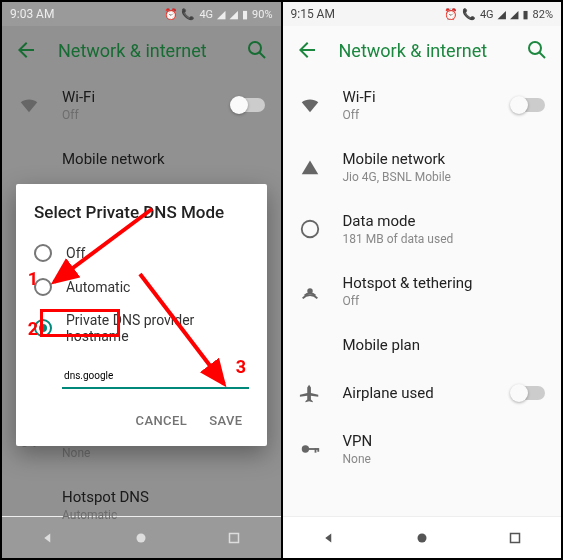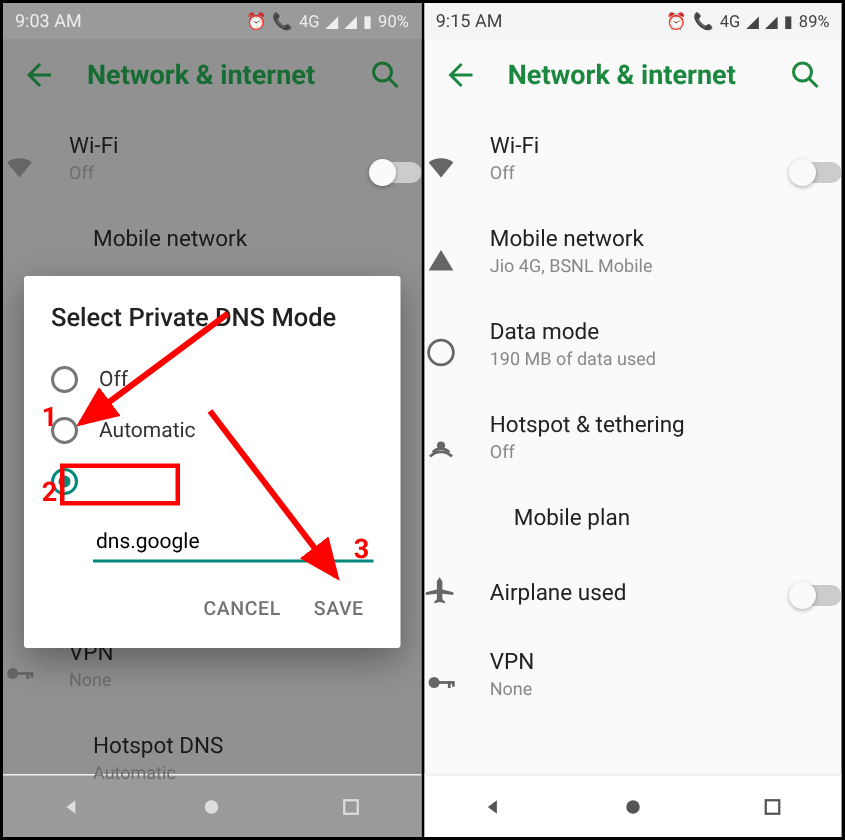--- a/index.html
+++ b/index.html
@@ -4,43 +4,43 @@
 <style>
   *{box-sizing:border-box;margin:0;padding:0;font-family:Roboto,Arial,sans-serif;-webkit-font-smoothing:antialiased}
   body{background:#000;width:563px;height:560px;overflow:hidden}
   .wrap{display:flex;width:563px;height:560px;border:2px solid #000}
   .phone{flex:1;background:#fafafa;position:relative;display:flex;flex-direction:column;overflow:hidden}
   .phone.left{border-right:2px solid #000}
   .statusbar{height:24px;background:#f5f5f5;display:flex;align-items:center;justify-content:space-between;padding:4px 8px;font-size:12px;color:#444}
   .phone.left .statusbar{background:#9a9a9a;color:#eee}
   .status-icons{display:flex;align-items:center;gap:4px;font-size:11px}
   .appbar{height:48px;display:flex;align-items:center;padding:0 12px;gap:20px}
-  .appbar .title{flex:1;font-size:18px;color:#1b873f;font-weight:700}
+  .appbar .title{flex:1;font-size:18px;color:#1b873f;font-weight:400}
   .phone.left .appbar .title{color:#1b873f}
   .icon-btn{width:24px;height:24px;display:flex;align-items:center;justify-content:center;color:#1b873f}
   .list{flex:1;overflow:hidden}
-  .row{display:flex;align-items:flex-end;padding:14px 0;gap:22px}
+  .row{display:flex;align-items:center;padding:14px 16px;gap:22px}
   .row .ic{width:22px;height:22px;color:#666;display:flex;align-items:center;justify-content:center;flex-shrink:0}
   .row .txt{flex:1}
   .row .primary{font-size:15px;color:#222}
   .row .secondary{font-size:12px;color:#888;margin-top:2px}
   .row.noicon{padding-left:60px}
   .switch{width:34px;height:14px;background:#ccc;border-radius:10px;position:relative}
   .switch::after{content:"";position:absolute;width:18px;height:18px;background:#fafafa;border-radius:50%;top:-2px;left:-1px;box-shadow:0 1px 3px rgba(0,0,0,.3)}
   .scrim{position:absolute;inset:0;background:rgba(0,0,0,.42);z-index:5}
   .scrim .appbar .title,.scrim .icon-btn,.scrim .row .primary,.scrim .row .secondary{filter:brightness(.8)}
   .dialog{position:absolute;left:14px;right:14px;top:158px;background:#fff;border-radius:2px;box-shadow:0 8px 24px rgba(0,0,0,.35);padding:18px 18px 10px;z-index:10}
   .dialog h2{font-size:17px;font-weight:500;color:#222;margin-bottom:14px}
   .radio-row{display:flex;align-items:center;gap:14px;padding:8px 0}
   .radio{width:18px;height:18px;border:2px solid #777;border-radius:50%;position:relative;flex-shrink:0}
   .radio.checked{border-color:#00897b}
   .radio.checked::after{content:"";position:absolute;inset:3px;border-radius:50%;background:#00897b}
   .radio-label{font-size:14px;color:#333}
   .input-line{margin:8px 0 6px 28px;border-bottom:2px solid #00897b;padding:4px 2px}
-  .input-line input{border:none;outline:none;font-size:14px;width:100%;background:transparent}
+  .input-line input{border:none;outline:none;font-size:10px;width:100%;background:transparent}
   .dlg-actions{display:flex;justify-content:flex-end;gap:22px;padding:18px 6px 8px}
   .dlg-btn{font-size:13px;font-weight:500;color:#737373;letter-spacing:.4px}
   .navbar{height:42px;background:#fff;display:flex;align-items:center;justify-content:space-around;border-top:1px solid #eee}
   .phone.left .navbar{background:#9a9a9a}
   .nav-ic{width:18px;height:18px;color:#555}
   .phone.left .nav-ic{color:#ddd}
   .anno{position:absolute;z-index:20;pointer-events:none}
   .anno.num{width:18px;height:20px;color:#ff0000;font-weight:700;font-size:18px;text-align:center}
   .anno.box{border:3px solid #ff0000}
   .arrow-svg{position:absolute;z-index:19;pointer-events:none}
@@ -128,20 +128,21 @@
         <div class="radio-row">
           <span class="radio"></span>
           <span class="radio-label">Off</span>
         </div>
         <div class="radio-row">
           <span class="radio"></span>
           <span class="radio-label">Automatic</span>
         </div>
         <div class="radio-row">
           <span class="radio checked"></span>
+          <span class="radio-label">Private DNS provider hostname</span>
         </div>
         <div class="input-line">
           <input type="text" value="dns.google" style="">
         </div>
         <div class="dlg-actions">
           <span class="dlg-btn">CANCEL</span>
           <span class="dlg-btn">SAVE</span>
         </div>
       </div>
 
@@ -183,21 +184,21 @@
   <div class="phone">
     <div class="statusbar">
       <span>9:15 AM</span>
       <span class="status-icons">
         <span>⏰</span>
         <span>📞</span>
         <span>4G</span>
         <span>◢</span>
         <span>◢</span>
         <span>▮</span>
-        <span>89%</span>
+        <span>82%</span>
       </span>
     </div>
     <div class="appbar">
       <span class="icon-btn">
           <svg viewBox="0 0 24 24" fill="currentColor">
             <path d="M20 11H7.8l5.6-5.6L12 4l-8 8 8 8 1.4-1.4L7.8 13H20z"></path>
           </svg>
         </span>
       <span class="title">Network &amp; internet</span>
       <span class="icon-btn">
@@ -232,21 +233,21 @@
           </div>
       </div>
       <div class="row">
         <span class="ic">
             <svg viewBox="0 0 24 24" fill="none" stroke="currentColor" stroke-width="2">
               <circle cx="12" cy="12" r="9"></circle>
             </svg>
           </span>
         <div class="txt">
             <div class="primary">Data mode</div>
-            <div class="secondary">190 MB of data used</div>
+            <div class="secondary">181 MB of data used</div>
           </div>
       </div>
       <div class="row">
         <span class="ic">
             <svg viewBox="0 0 24 24" fill="none" stroke="currentColor" stroke-width="2">
               <circle cx="12" cy="12" r="2" fill="currentColor"></circle>
               <path d="M6 17a8 8 0 0112 0M4 20a11 11 0 0116 0"></path>
             </svg>
           </span>
         <div class="txt">

